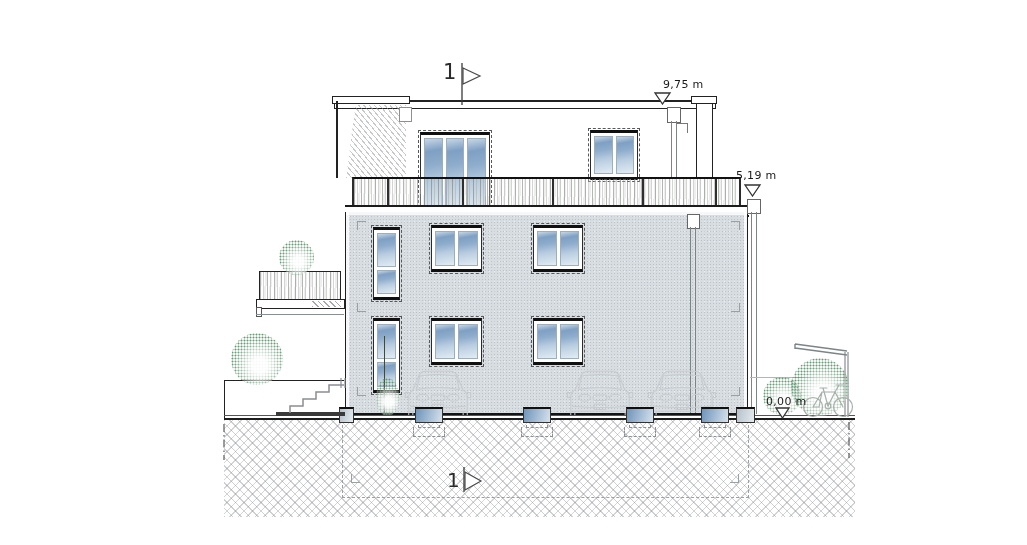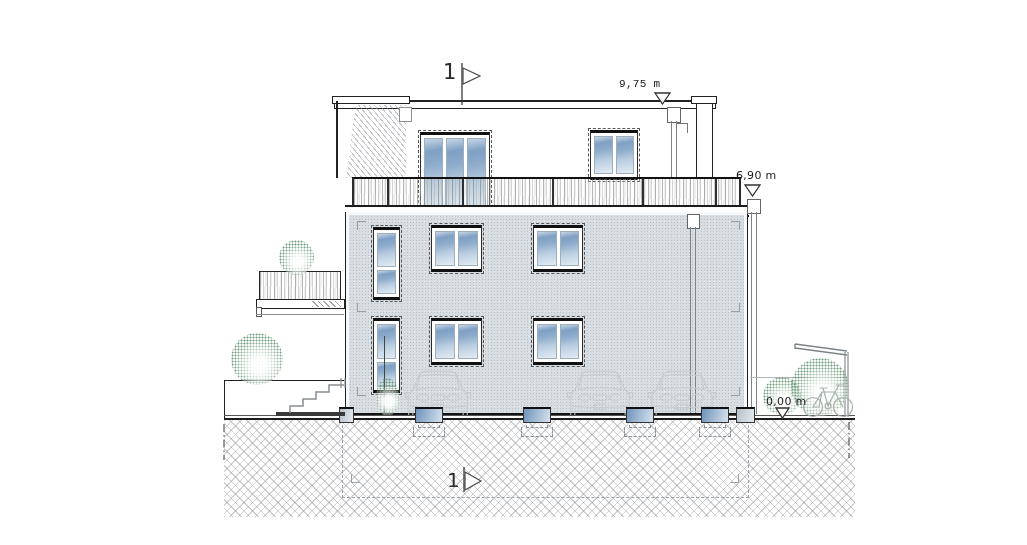--- a/index.html
+++ b/index.html
@@ -253,26 +253,26 @@
   <svg class="abs" style="left:801px;top:380px;" width="54" height="38" viewBox="0 0 54 38">
     <g stroke="#a6b1aa" fill="none" stroke-width="1.2" stroke-linecap="round">
       <circle cx="12" cy="27" r="9.5"></circle>
         <circle cx="42" cy="27" r="9.5"></circle>
       <circle cx="27" cy="26" r="2.8"></circle>
       <path d="M12,27 L21,12 L34,12 L42,27 M21,12 L18,27 M34,12 L27,26 M12,27 L18,27"></path>
       <path d="M27,26 L22,8 M19,8 H26 M34,12 L38,5 M35,5 H43"></path>
     </g>
   </svg>
 
-  <div class="abs lvl" style="left:619px;top:78px;font-family:Liberation Mono, monospace;"><span>9,75 m</span></div>
+  <div class="abs lvl" style="left:663px;top:78px;"><span>9,75 m</span></div>
   <svg class="abs" style="left:653px;top:92px;" width="19" height="13">
       <polygon points="2,1 17,1 9.5,12" fill="#fff" stroke="#333" stroke-width="1.3"></polygon>
     </svg>
 
-  <div class="abs lvl" style="left:736px;top:169px;"><span>6,90 m</span></div>
+  <div class="abs lvl" style="left:736px;top:169px;"><span>5,19 m</span></div>
   <svg class="abs" style="left:743px;top:184px;" width="19" height="13">
       <polygon points="2,1 17,1 9.5,12" fill="#fff" stroke="#333" stroke-width="1.3"></polygon>
     </svg>
 
   <div class="abs lvl" style="left:766px;top:395px;"><span>0,00 m</span></div>
   <svg class="abs" style="left:774px;top:407px;" width="17" height="12">
       <polygon points="2,1 15,1 8.5,11" fill="#fff" stroke="#333" stroke-width="1.3"></polygon>
     </svg>
 
   <div class="abs flagnum" style="left:443px;top:62px;"><span>1</span></div>

